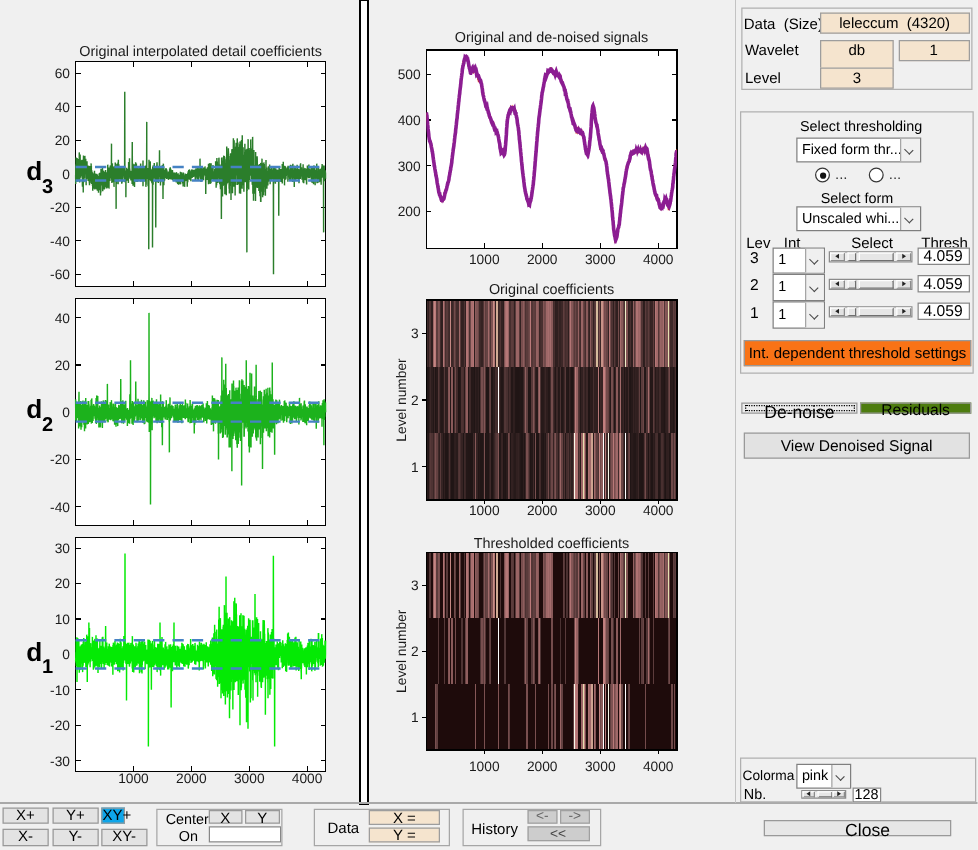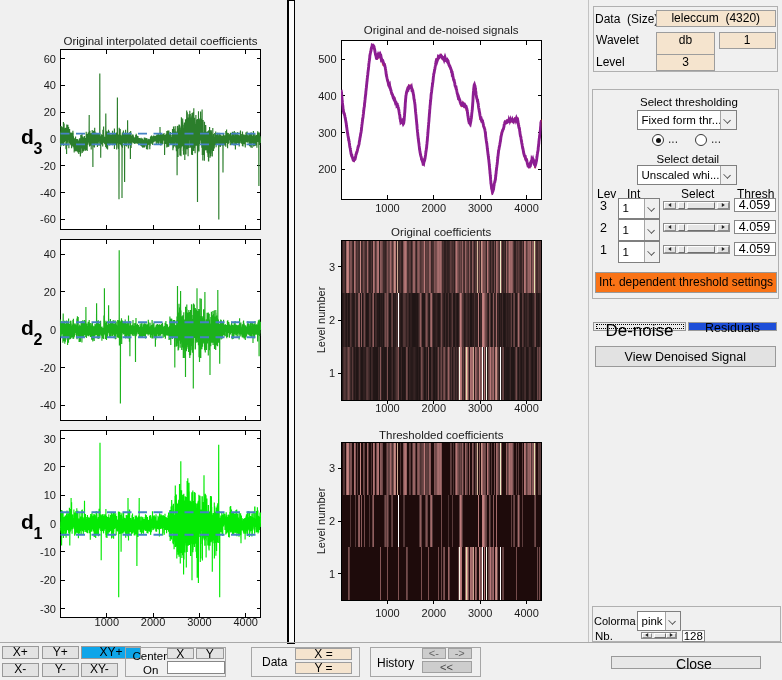--- a/index.html
+++ b/index.html
@@ -1148,21 +1148,21 @@
   <div class="ctext">Fixed form thr...</div>
   <div class="cbtn" style="width:15px">
         <span class="chev"></span>
       </div>
 </div>
 <div class="a" style="left:652px;top:134px;width:12px;height:12px;border-radius:50%;background:#fff;border:1.4px solid #383838;box-sizing:border-box"></div>
 <div class="a" style="left:655.5px;top:137.5px;width:5px;height:5px;border-radius:50%;background:#111"></div>
 <div class="a lbl" style="left:668px;top:131.5px;color:#333">...</div>
 <div class="a" style="left:695px;top:134px;width:12px;height:12px;border-radius:50%;background:#fff;border:1.4px solid #383838;box-sizing:border-box"></div>
 <div class="a lbl" style="left:711px;top:131.5px;color:#333">...</div>
-<div class="a lbl" style="left:656.5px;top:153px;font-size:11.5px">Select detail</div>
+<div class="a lbl" style="left:656.5px;top:153px;font-size:11.5px">Select form</div>
 <div class="a combo" style="left:637px;top:164.5px;width:99.5px;height:20px">
   <div class="ctext">Unscaled whi...</div>
   <div class="cbtn" style="width:15px">
         <span class="chev"></span>
       </div>
 </div>
 <div class="a lbl" style="left:597px;top:186.5px">Lev</div>
 <div class="a lbl" style="left:627px;top:186.5px">Int</div>
 <div class="a lbl" style="left:681px;top:186.5px">Select</div>
 <div class="a lbl" style="left:737px;top:186.5px">Thresh</div>
@@ -1217,23 +1217,23 @@
       <div class="thumb" style="left:23px;width:26px"></div>
       <div class="sbtn" style="right:0;width:10px">
         <span class="arr"></span>
       </div>
     </div>
 <div class="a white" style="left:733.5px;top:242px;width:42px;height:13.5px;font-size:12.5px;text-align:center;line-height:13px">4.059</div>
 <div class="a btn" style="left:595px;top:271.5px;width:182px;height:21px;line-height:19px;background:#f97316">Int. dependent threshold settings</div>
 
 <div class="a btn" style="left:593px;top:321.5px;width:93px;height:9.5px;background:#ececec;overflow:visible">
   <div style="position:absolute;left:1.5px;right:1.5px;top:1.5px;bottom:1.5px;border:1px dotted #000"></div>
-  <div style="position:absolute;left:0;right:0;top:-2px;font-size:17px">De-noise</div>
+  <div style="position:absolute;left:0;right:0;top:-2px;font-size:14px">De-noise</div>
 </div>
-<div class="a btn" style="left:688px;top:321.5px;width:89px;height:9.5px;background:#1d4ed8;overflow:visible">
+<div class="a btn" style="left:688px;top:321.5px;width:89px;height:9.5px;background:#4d7c0f;overflow:visible">
   <div style="position:absolute;left:0;right:0;top:-2px;font-size:12.5px">Residuals</div>
 </div>
 <div class="a btn" style="left:595px;top:345.5px;width:180.5px;height:21px;line-height:20px;font-size:12.5px;background:#e2e2e2">View Denoised Signal</div>
 
 <div class="a grp" style="left:591.5px;top:605.5px;width:189px;height:36px"></div>
 <div class="a lbl" style="left:594px;top:614.5px;font-size:11px">Colorma</div>
 <div class="a combo" style="left:637px;top:610.5px;width:43.5px;height:20px">
   <div class="ctext">pink</div>
   <div class="cbtn" style="width:14px">
         <span class="chev"></span>
@@ -1249,21 +1249,21 @@
         <span class="arr"></span>
       </div>
 </div>
 <div class="a white" style="left:681.5px;top:630px;width:23.5px;height:11.5px;font-size:11.5px;text-align:center;line-height:11px">128</div>
 <div class="a btn" style="left:611px;top:656px;width:150px;height:12.5px;background:#e7e7e7;overflow:visible">
   <div style="position:absolute;left:16px;right:0;top:-1px;font-size:14px">Close</div>
 </div>
 
 <div class="a btn" style="left:1.7px;top:646px;width:37.3px;height:13.3px;line-height:11.8px;font-size:12px;background:#e3e3e3;color:#000">X+</div>
 <div class="a btn" style="left:42px;top:646px;width:36.5px;height:13.3px;line-height:11.8px;font-size:12px;background:#e3e3e3;color:#000">Y+</div>
-<div class="a btn" style="left:81px;top:646px;width:60px;height:13.3px;line-height:11.8px;font-size:12px;background:#0ea5e9;color:#000">XY+</div>
+<div class="a btn" style="left:81px;top:646px;width:19px;height:13.3px;line-height:11.8px;font-size:12px;background:#0ea5e9;color:#000">XY+</div>
 <div class="a btn" style="left:1.7px;top:663.3px;width:37.3px;height:13.3px;line-height:11.8px;font-size:12px;background:#e3e3e3;color:#000">X-</div>
 <div class="a btn" style="left:42px;top:663.3px;width:36.5px;height:13.3px;line-height:11.8px;font-size:12px;background:#e3e3e3;color:#000">Y-</div>
 <div class="a btn" style="left:81px;top:663.3px;width:36.7px;height:13.3px;line-height:11.8px;font-size:12px;background:#e3e3e3;color:#000">XY-</div>
 <div class="a grp" style="left:124.5px;top:646.5px;width:101.5px;height:30px;border-color:#a6a6a6"></div>
 <div class="a lbl" style="left:132.5px;top:650px;font-size:11.5px">Center</div>
 <div class="a lbl" style="left:143px;top:663.5px;font-size:11.5px">On</div>
 <div class="a btn" style="left:166.5px;top:647.5px;width:27.5px;height:11.5px;line-height:10px;font-size:12px;background:#e3e3e3;color:#000">X</div>
 <div class="a btn" style="left:196px;top:647.5px;width:27.5px;height:11.5px;line-height:10px;font-size:12px;background:#e3e3e3;color:#000">Y</div>
 <div class="a white" style="left:166.5px;top:661px;width:58px;height:13px"></div>
 <div class="a grp" style="left:250.5px;top:646.5px;width:109px;height:30px;border-color:#a6a6a6"></div>

